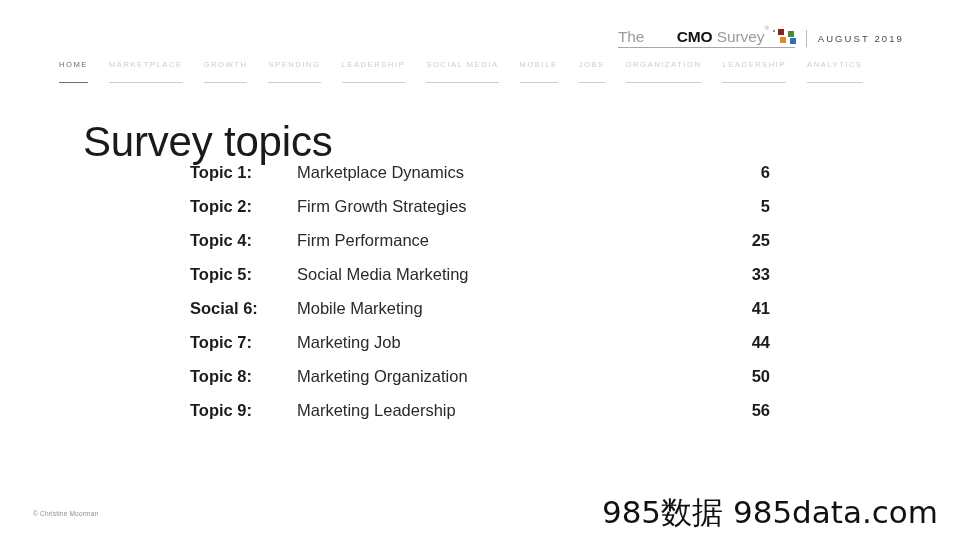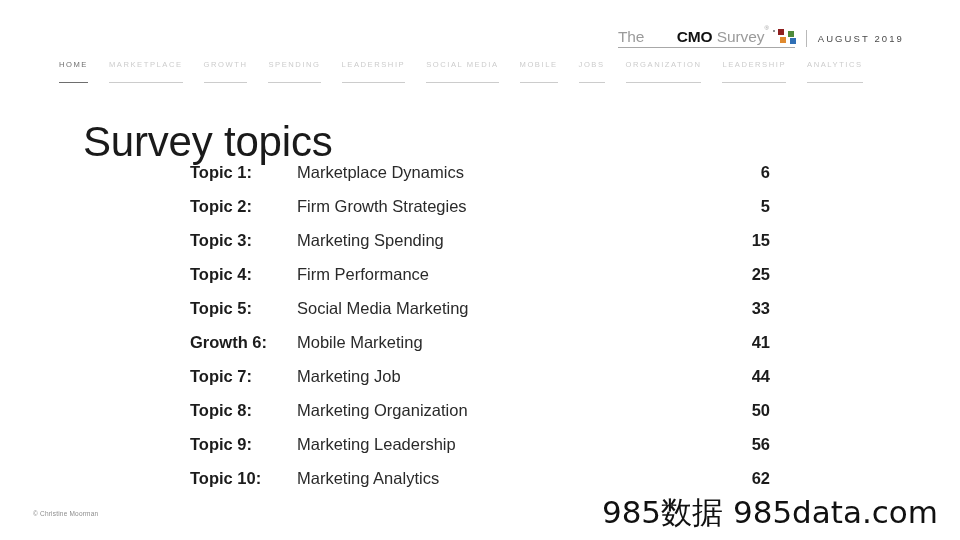--- a/index.html
+++ b/index.html
@@ -224,40 +224,35 @@
       <span class="topic-name">Marketplace Dynamics</span>
       <span class="topic-page">6</span>
     </div>
 
     <div class="topic-row">
       <span class="topic-label">Topic 2:</span>
       <span class="topic-name">Firm Growth Strategies</span>
       <span class="topic-page">5</span>
     </div>
 
-    <div class="topic-row">
-      <span class="topic-label">Topic 3:</span>
-      <span class="topic-name">Marketing Spending</span>
-      <span class="topic-page">15</span>
-    </div>
 
     <div class="topic-row">
       <span class="topic-label">Topic 4:</span>
       <span class="topic-name">Firm Performance</span>
       <span class="topic-page">25</span>
     </div>
 
     <div class="topic-row">
       <span class="topic-label">Topic 5:</span>
       <span class="topic-name">Social Media Marketing</span>
       <span class="topic-page">33</span>
     </div>
 
     <div class="topic-row">
-      <span class="topic-label">Growth 6:</span>
+      <span class="topic-label">Social 6:</span>
       <span class="topic-name">Mobile Marketing</span>
       <span class="topic-page">41</span>
     </div>
 
     <div class="topic-row">
       <span class="topic-label">Topic 7:</span>
       <span class="topic-name">Marketing Job</span>
       <span class="topic-page">44</span>
     </div>
 
@@ -266,24 +261,19 @@
       <span class="topic-name">Marketing Organization</span>
       <span class="topic-page">50</span>
     </div>
 
     <div class="topic-row">
       <span class="topic-label">Topic 9:</span>
       <span class="topic-name">Marketing Leadership</span>
       <span class="topic-page">56</span>
     </div>
 
-    <div class="topic-row">
-      <span class="topic-label">Topic 10:</span>
-      <span class="topic-name">Marketing Analytics</span>
-      <span class="topic-page">62</span>
-    </div>
 
   </div>
 
   <div class="copyright">© Christine Moorman</div>
   <div class="watermark">985数据 985data.com</div>
 
 </div>
 
 </body></html>

